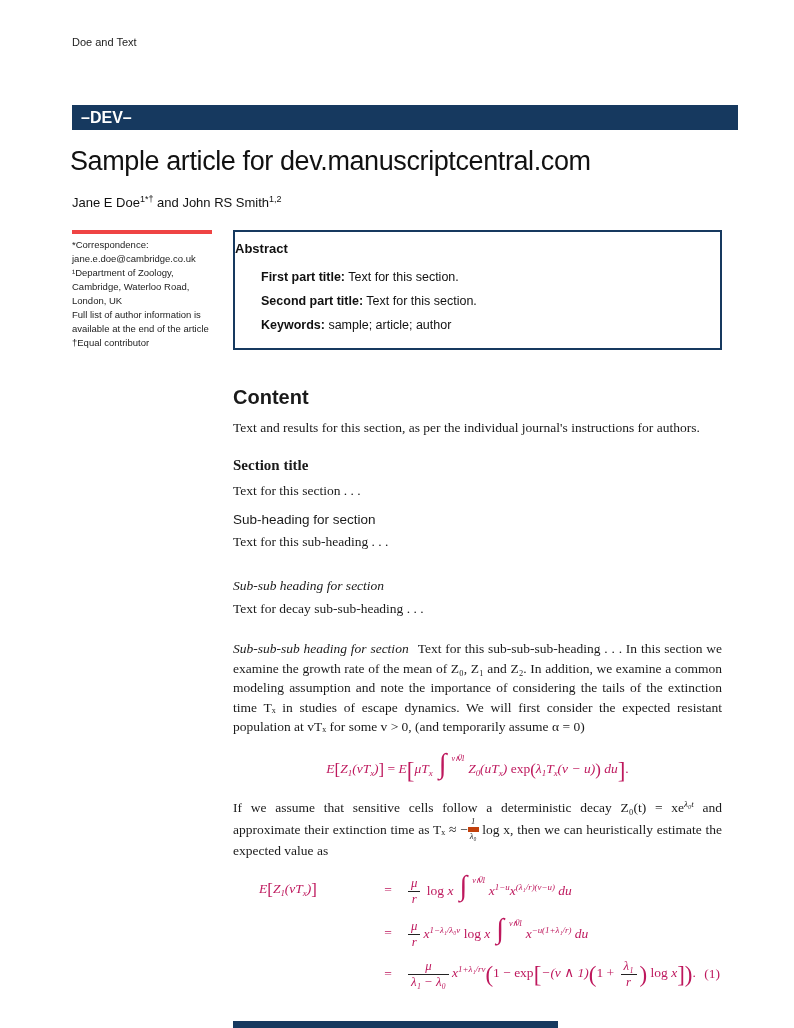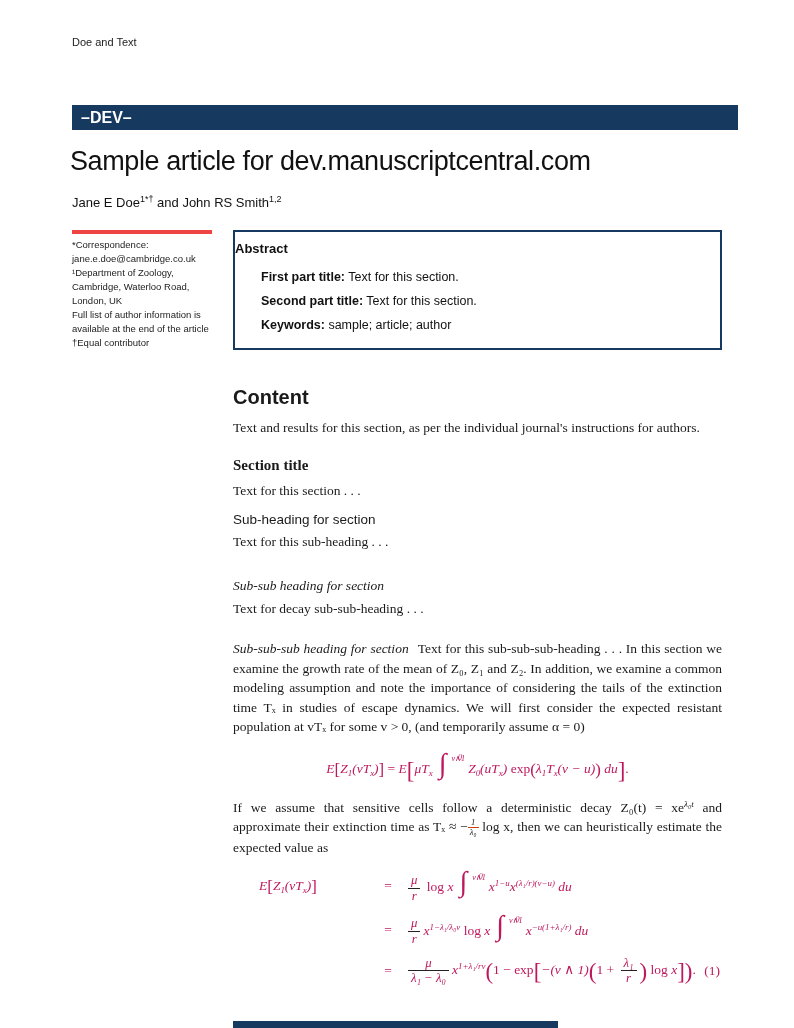--- a/index.html
+++ b/index.html
@@ -39,21 +39,21 @@
   p.body{font-family:"Liberation Serif","DejaVu Serif","DejaVu Sans",serif;font-size:13.5px;
         line-height:19.5px;text-align:justify;margin:0;}
   p.p1{margin-top:21px;}
   p.p2{margin-top:2px;}
   .runin{font-style:italic;}
   .runin-gap{display:inline-block;width:9px;}
   .isup{font-size:0.68em;vertical-align:0.55em;font-style:italic;}
   .ifrac{display:inline-block;vertical-align:-0.5em;text-align:center;font-size:0.64em;
         font-style:italic;line-height:1.1;}
   .ifrac .n{display:block;padding:0 2px;}
-  .ifrac .d{display:block;border-top:1px solid #c2410c;padding:0 2px;}
+  .ifrac .d{display:block;border-top:5px solid #c2410c;padding:0 2px;}
 
   .math{font-family:"Liberation Serif","DejaVu Serif","DejaVu Sans",serif;font-style:italic;
         font-size:13.5px;color:#be185d;}
   .display-eq{text-align:center;margin:14px 0 12px;}
   .align-block{margin:12px 0 0 26px;}
   .eqrow{display:grid;grid-template-columns:112px 34px auto 1fr;align-items:center;margin-bottom:9px;}
   .eq-sign{font-style:normal;text-align:center;}
   .eq-num{text-align:right;font-style:normal;padding-right:2px;}
 
   .m-rm{font-style:normal;}

